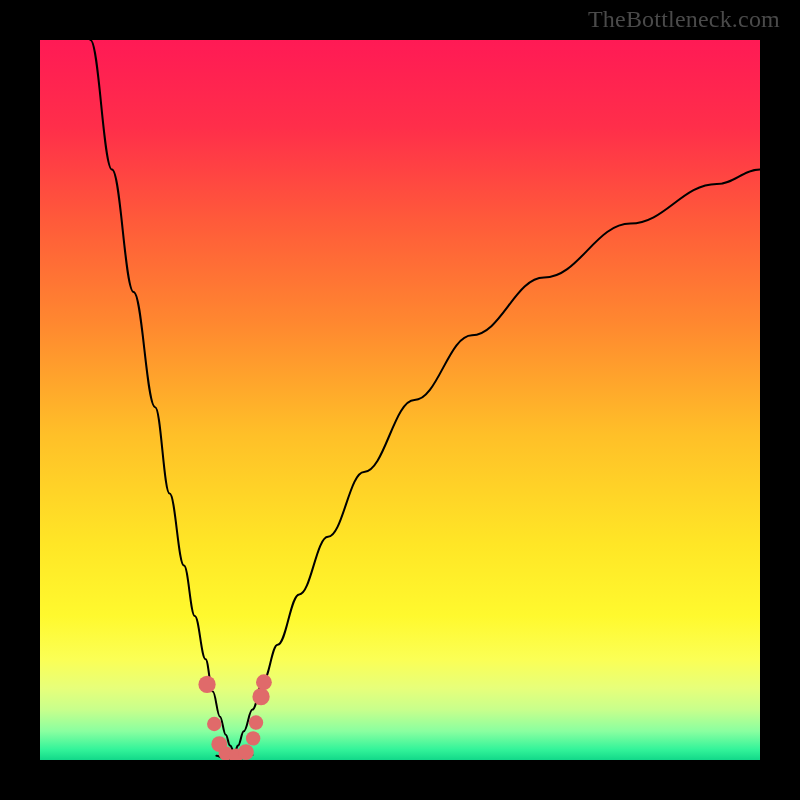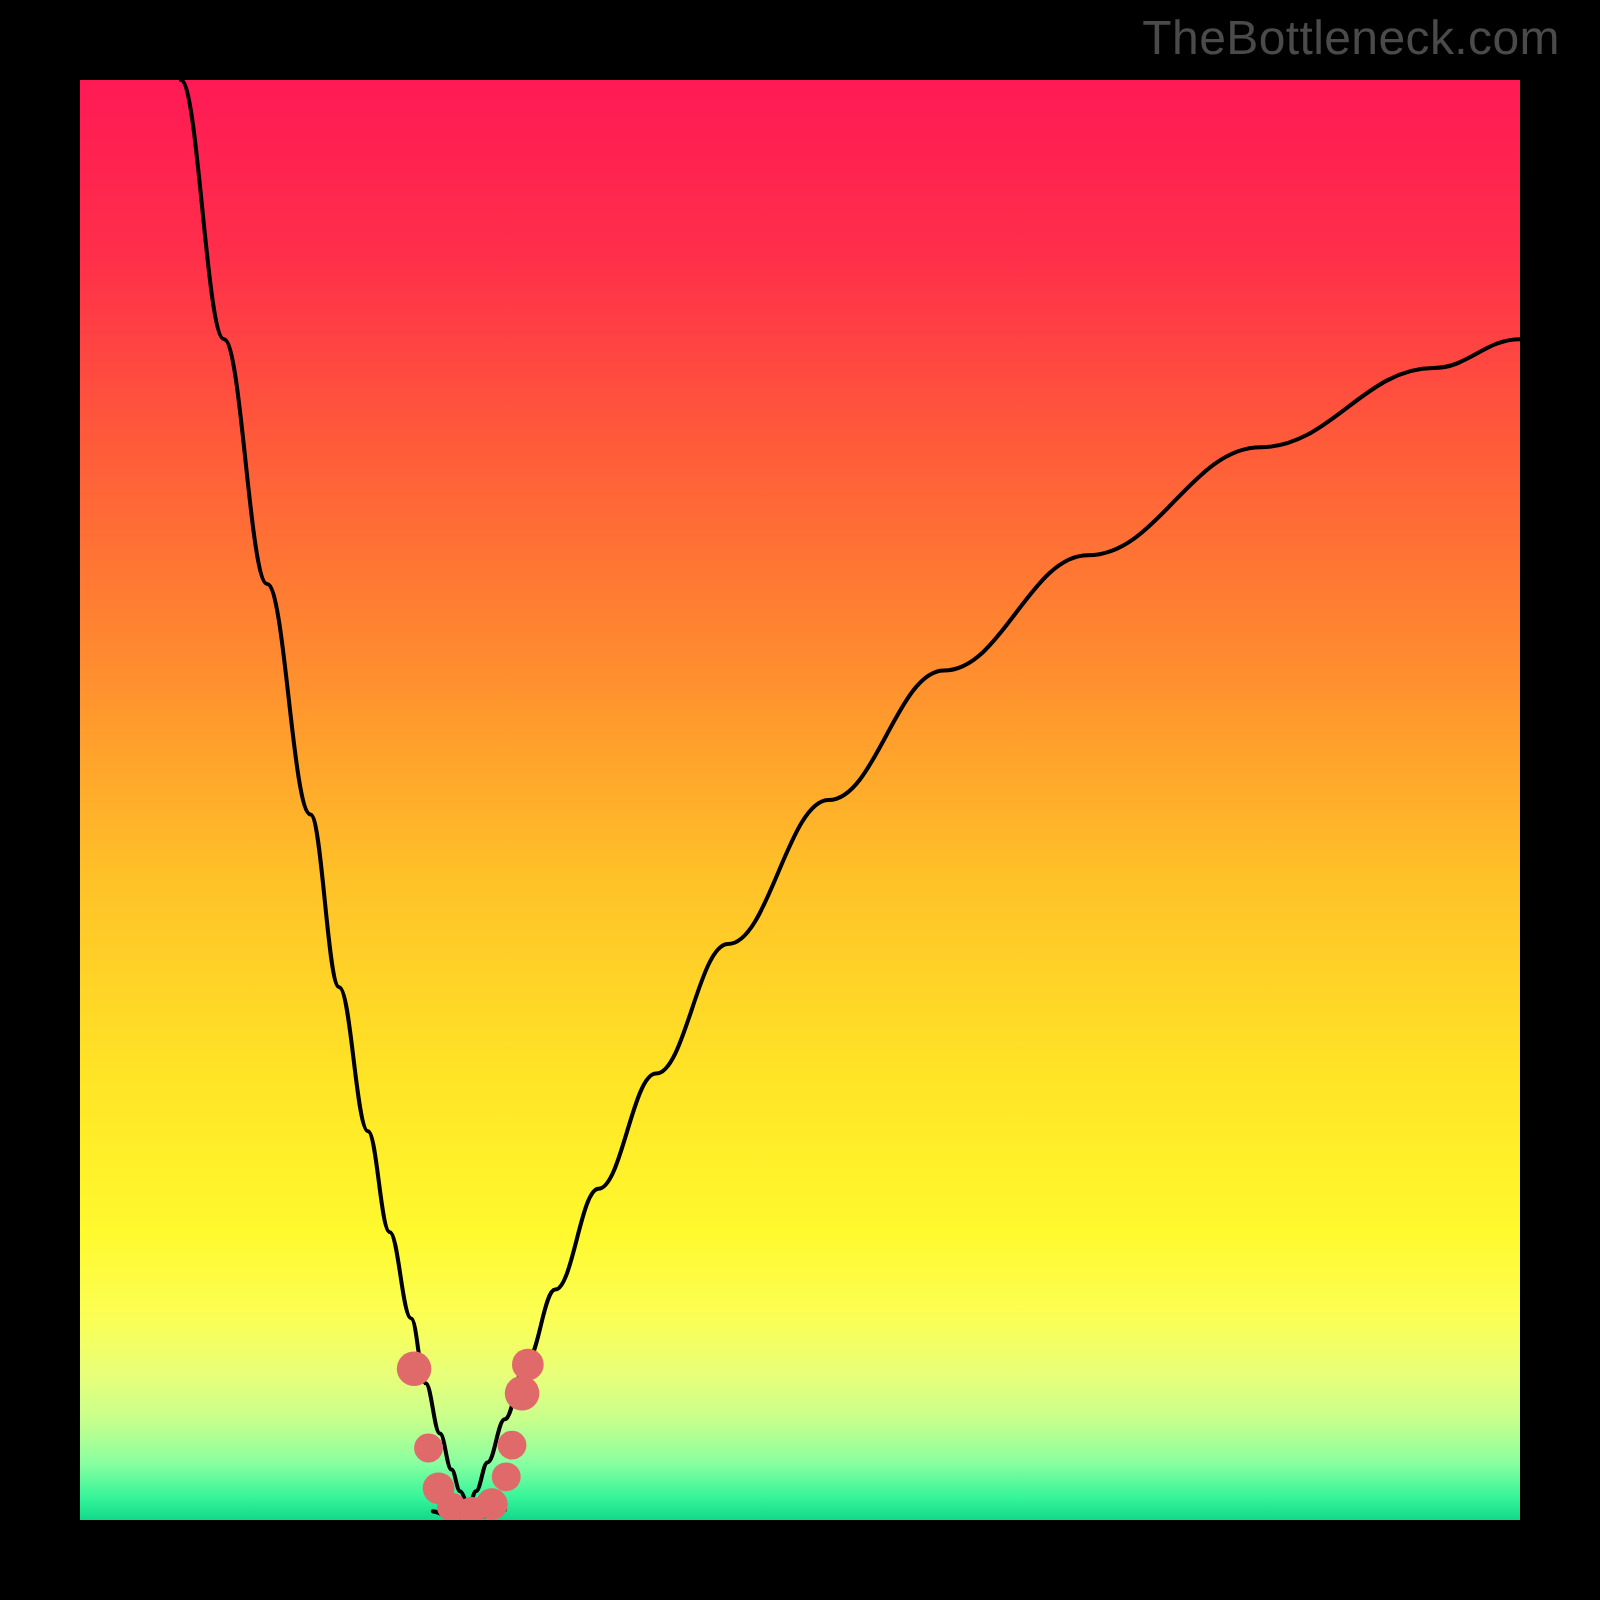--- a/index.html
+++ b/index.html
@@ -11,20 +11,21 @@
     background: #000;
     font-family: Arial, Helvetica, sans-serif;
   }
   .frame {
     position: absolute;
     left: 0;
     top: 0;
     width: 792px;
     height: 800px;
     background: #000;
+    font-family: Liberation Serif, serif;
   }
   .plot {
     position: absolute;
     left: 40px;
     top: 40px;
     width: 720px;
     height: 720px;
     overflow: hidden;
   }
   .gradient {

